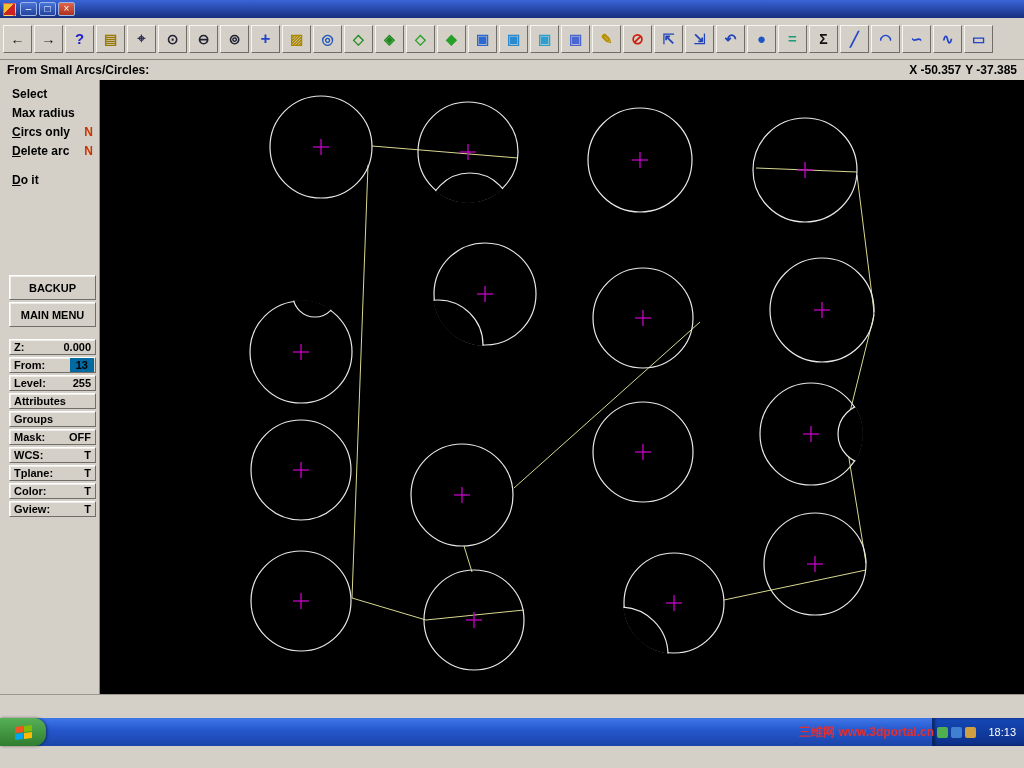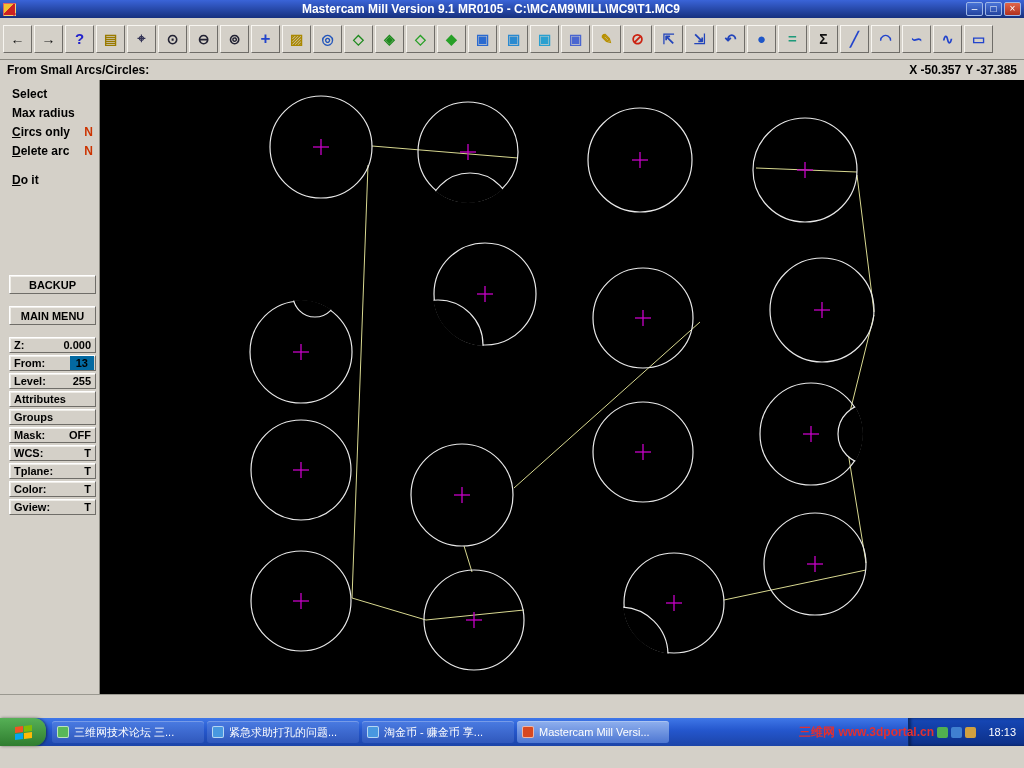--- a/index.html
+++ b/index.html
@@ -21,21 +21,21 @@
   
   .promptbar{height:20px;display:flex;align-items:center;padding:0 7px;font-weight:bold;font-size:12px;color:#000;background:#d4d0c8}
   .coordbox{margin-left:auto;display:flex;gap:4px}
 
   
   .main{display:flex;height:614px}
   .sidebar{width:100px;flex:none;background:#d4d0c8;padding:4px 2px 0 8px;border-right:1px solid #8a8880}
   .menu-item{display:flex;justify-content:space-between;align-items:center;height:19px;padding:0 4px;font-size:12px;font-weight:bold;color:#000;cursor:default}
   .mval{color:#cc3300}
   .side-buttons{margin-top:86px}
-  .side-btn{height:19px;margin:12px 1px;display:flex;align-items:center;justify-content:center;font-size:11px;font-weight:bold;background:#d4d0c8;border:1px solid;border-color:#ffffff #6f6d68 #6f6d68 #ffffff;box-shadow:inset 1px 1px 0 #efede8}
+  .side-btn{height:25px;margin:2px 1px;display:flex;align-items:center;justify-content:center;font-size:11px;font-weight:bold;background:#d4d0c8;border:1px solid;border-color:#ffffff #6f6d68 #6f6d68 #ffffff;box-shadow:inset 1px 1px 0 #efede8}
   .status-rows{margin-top:12px}
   .srow{height:16px;margin:2px 1px;display:flex;align-items:center;justify-content:space-between;padding:0 4px;font-size:11px;font-weight:bold;border:1px solid;border-color:#ffffff #6f6d68 #6f6d68 #ffffff;box-shadow:inset 1px 1px 0 #efede8;background:#d4d0c8}
   .srow.center{justify-content:flex-start}
   .swatch{background:#f500f5;color:#000;padding:0 6px;margin-right:-3px;height:14px;line-height:14px}
   .canvas{flex:1;background:#000;position:relative}
   .canvas svg{display:block;width:100%;height:100%}
 
   
   .statusbar{height:22px;background:#d4d0c8;border-top:1px solid #fff;display:flex;align-items:center;padding:0 8px;font-size:12px;font-weight:bold;color:#000}
   .bottomstrip{height:24px;background:#d4d0c8;border-top:1px solid #9a9890}
@@ -43,33 +43,32 @@
   
   .taskbar{height:28px;background:linear-gradient(180deg,#3f77e8 0%,#2456cc 45%,#1c44a8 100%);display:flex;align-items:stretch;position:relative}
   .start{width:46px;flex:none;background:linear-gradient(180deg,#56b056,#2f7d2f);border-radius:0 12px 12px 0;display:flex;align-items:center;justify-content:center;margin-right:6px;box-shadow:1px 0 3px rgba(0,0,0,.5);cursor:default}
   .flag{display:grid;grid-template-columns:8px 8px;grid-template-rows:6px 6px;gap:1px;transform:skewY(-6deg)}
   .f1{background:#f35325}.f2{background:#81bc06}.f3{background:#05a6f0}.f4{background:#ffba08}
   .taskbtns{display:flex;gap:3px;padding:3px 0;flex:1;min-width:0}
   .taskbtn{width:152px;display:flex;align-items:center;gap:5px;padding:0 5px;border-radius:3px;background:linear-gradient(180deg,#4a7be2,#3058bc);color:#fff;font-size:11px;white-space:nowrap;overflow:hidden;box-shadow:inset 0 1px 0 rgba(255,255,255,.25);cursor:default}
   .taskbtn.active{background:linear-gradient(180deg,#8fb0ee,#4e77d2)}
   .tbicon{width:12px;height:12px;border-radius:2px;flex:none;border:1px solid rgba(255,255,255,.6)}
   .tblabel{overflow:hidden;text-overflow:ellipsis}
-  .tray{margin-left:auto;flex:none;background:linear-gradient(180deg,#1648b8,#0c2f86);display:flex;align-items:center;gap:8px;padding:0 8px 0 28px;border-left:1px solid #0a2a6a;box-shadow:inset 2px 0 3px rgba(0,0,0,.4)}
+  .tray{margin-left:auto;flex:none;background:linear-gradient(180deg,#1648b8,#0c2f86);display:flex;align-items:center;gap:8px;padding:0 8px 0 4px;border-left:1px solid #0a2a6a;box-shadow:inset 2px 0 3px rgba(0,0,0,.4)}
   .trayicon{width:11px;height:11px;border-radius:2px}
   .clock{color:#fff;font-size:11px;margin-left:4px}
   .watermark{position:absolute;right:90px;top:6px;color:#e23030;font-size:12px;font-weight:bold;pointer-events:none;z-index:5}
 </style>
 </head>
 <body>
 
 <div class="window">
 
   <div class="titlebar">
     <div class="app-icon"></div>
-    <span class="title-text">Mastercam Mill Version 9.1 MR0105 - C:\MCAM9\MILL\MC9\T1.MC9</span>
     <div class="win-controls">
       <div class="wbtn">–</div>
       <div class="wbtn">□</div>
       <div class="wbtn close">×</div>
     </div>
   </div>
 
   <div class="toolbar">
       <div class="tbtn" style="color: rgb(17, 17, 17);">←</div>
       <div class="tbtn" style="color: rgb(17, 17, 17);">→</div>
@@ -279,38 +278,20 @@
 
 <div class="taskbar">
   <div class="start">
     <div class="flag">
       <i class="f1"></i>
         <i class="f2"></i>
         <i class="f3"></i>
         <i class="f4"></i>
     </div>
   </div>
-  <div class="taskbtns">
-      <div class="taskbtn">
-        <span class="tbicon" style="background: rgb(88, 184, 88);"></span>
-        <span class="tblabel">三维网技术论坛 三...</span>
-      </div>
-      <div class="taskbtn">
-        <span class="tbicon" style="background: rgb(72, 152, 224);"></span>
-        <span class="tblabel">紧急求助打孔的问题...</span>
-      </div>
-      <div class="taskbtn">
-        <span class="tbicon" style="background: rgb(72, 152, 224);"></span>
-        <span class="tblabel">淘金币 - 赚金币 享...</span>
-      </div>
-      <div class="taskbtn active">
-        <span class="tbicon" style="background: rgb(216, 72, 32);"></span>
-        <span class="tblabel">Mastercam Mill Versi...</span>
-      </div>
-    </div>
   <div class="tray">
     <span class="trayicons" style="display:flex;gap:3px">
         <span class="trayicon" style="background: rgb(80, 176, 80);"></span>
         <span class="trayicon" style="background: rgb(64, 128, 208);"></span>
         <span class="trayicon" style="background: rgb(208, 160, 64);"></span>
       </span>
     <span class="clock">18:13</span>
   </div>
   <span class="watermark">三维网 www.3dportal.cn</span>
 </div>

